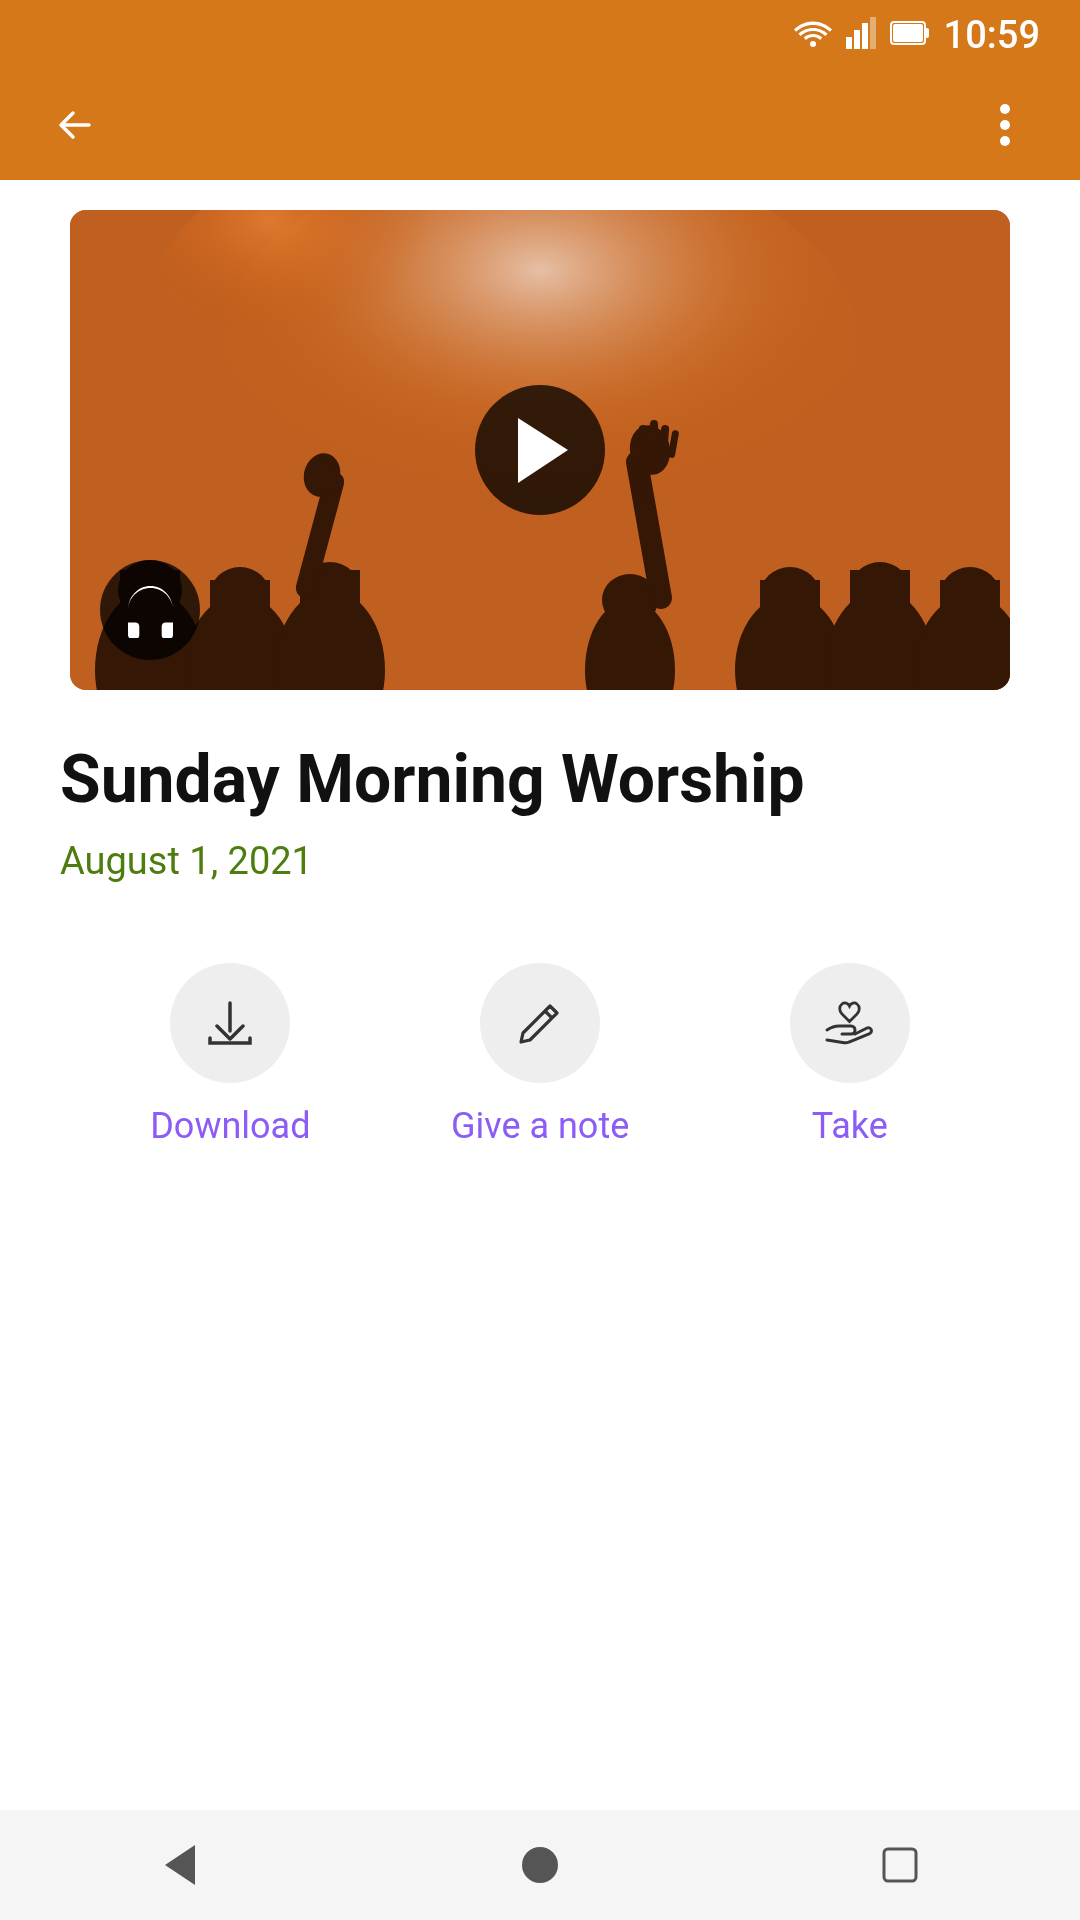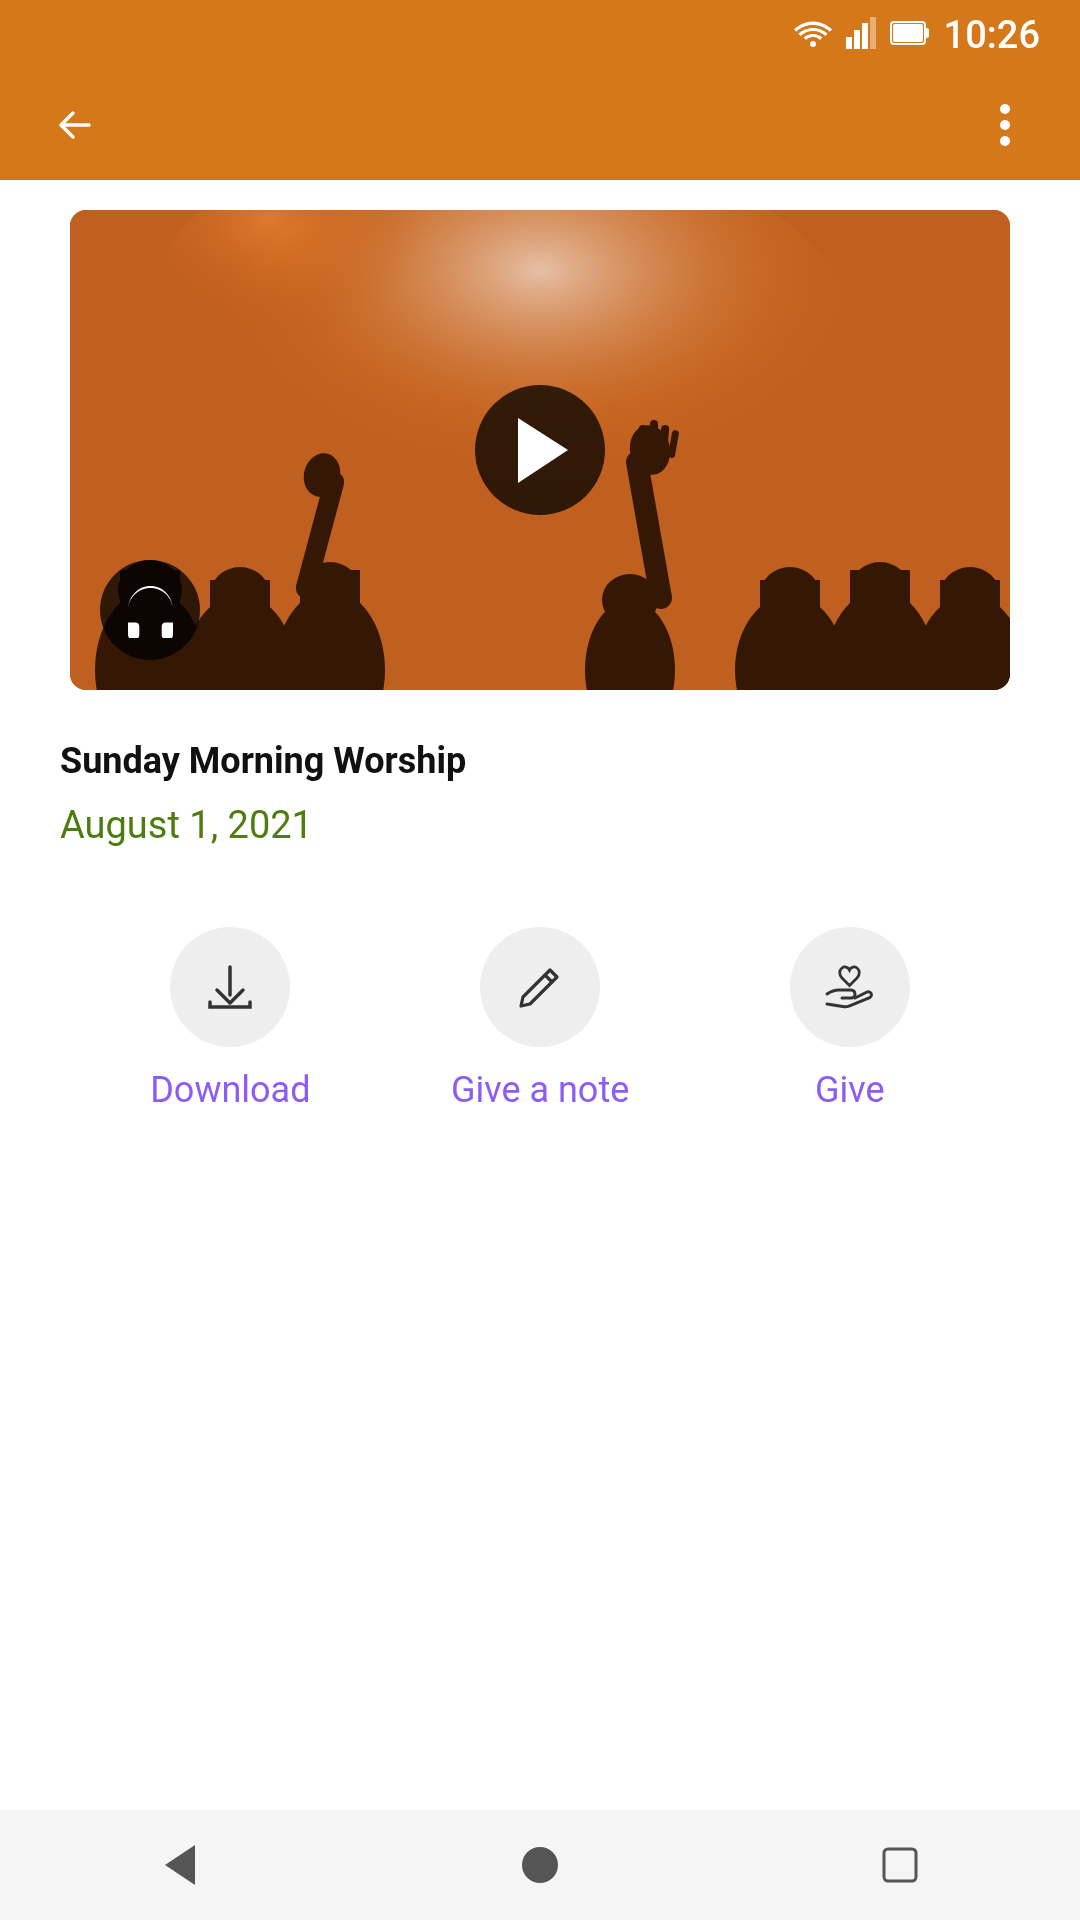--- a/index.html
+++ b/index.html
@@ -122,21 +122,21 @@
       justify-content: center;
       cursor: pointer;
     }
 
     
     .content-area {
       padding: 50px 60px 0;
     }
 
     .sermon-title {
-      font-size: 36px;
+      font-size: 66px;
       font-weight: 700;
       color: #111111;
       line-height: 1.2;
       margin-bottom: 20px;
     }
 
     .sermon-date {
       font-size: 38px;
       color: #4d7c0f;
       margin-bottom: 60px;
@@ -222,21 +222,21 @@
     </span>
 
     <span>
       <svg width="40" height="24" viewBox="0 0 40 24" fill="white">
         <rect x="1" y="1" width="34" height="22" rx="3" ry="3" stroke="white" stroke-width="2" fill="none"></rect>
         <rect x="35" y="7" width="4" height="10" rx="2" fill="white"></rect>
         <rect x="3" y="3" width="30" height="18" rx="2" fill="white"></rect>
       </svg>
     </span>
 
-    <span class="status-time">10:26</span>
+    <span class="status-time">10:59</span>
   </div>
 </div>
 
 <div class="app-bar">
   <div class="back-btn">
     <svg width="44" height="44" viewBox="0 0 44 44" fill="none">
       <path d="M36 22H8M8 22L20 10M8 22L20 34" stroke="white" stroke-width="3.5" stroke-linecap="round" stroke-linejoin="round"></path>
     </svg>
   </div>
   <div class="more-btn">
@@ -354,21 +354,21 @@
     <div class="action-item">
       <div class="action-circle">
         <svg width="55" height="50" viewBox="0 0 55 50" fill="none">
 
           <path d="M5 32c0 0 6-4 12-4h12c2.2 0 4 1.8 4 4s-1.8 4-4 4H20" stroke="#333" stroke-width="3" stroke-linecap="round"></path>
           <path d="M33 36l12-6c2-1 4.5 0.5 4.5 2.8 0 1.2-0.7 2.3-1.8 2.8L27 44c-1.5 0.8-3.2 1-4.8 0.7L5 42" stroke="#333" stroke-width="3" stroke-linecap="round"></path>
 
           <path d="M27.5 8c-1.5-3-5-4-7.5-2-3 2.3-3 7 0 10l7.5 7.5 7.5-7.5c3-3 3-7.7 0-10-2.5-2-6-1-7.5 2z" stroke="#333" stroke-width="2.8" fill="none"></path>
         </svg>
       </div>
-      <span class="action-label">Give</span>
+      <span class="action-label">Take</span>
     </div>
 
 
   </div>
 </div>
 
 <div class="bottom-nav">
   <div class="nav-btn">
     <svg width="50" height="50" viewBox="0 0 50 50" fill="#555">
       <polygon points="40,5 10,25 40,45"></polygon>

